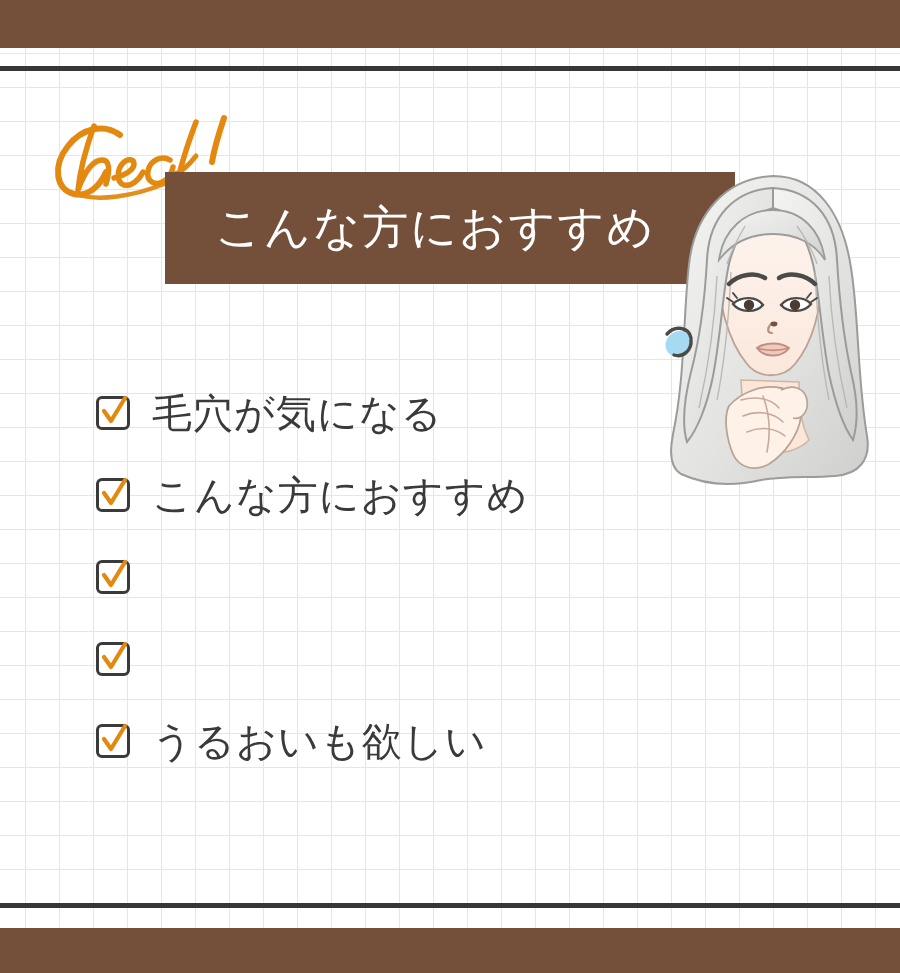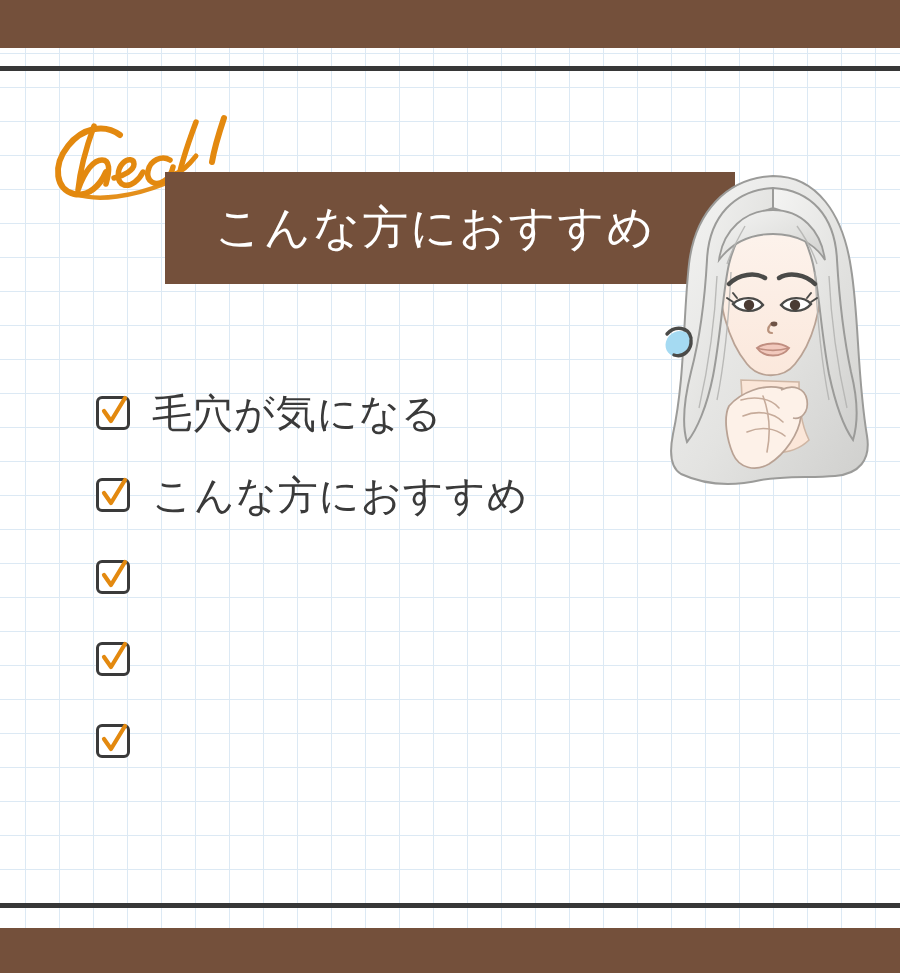--- a/index.html
+++ b/index.html
@@ -306,20 +306,21 @@
         </svg>
       </span>
     </div>
 
     <div class="check-row">
       <span class="checkbox">
         <svg viewBox="0 0 34 38" xmlns="http://www.w3.org/2000/svg" aria-hidden="true">
           <path d="M7 18 L 14 28 L 28 5" fill="none" stroke="#e3890f" stroke-width="4.2" stroke-linecap="round" stroke-linejoin="round"></path>
         </svg>
       </span>
+      <span class="check-label">うるおいも欲しい</span>
     </div>
 
   </div>
 
   <div class="rule-bottom"></div>
   <div class="band-bottom"></div>
 
 </div>
 
 </body></html>

